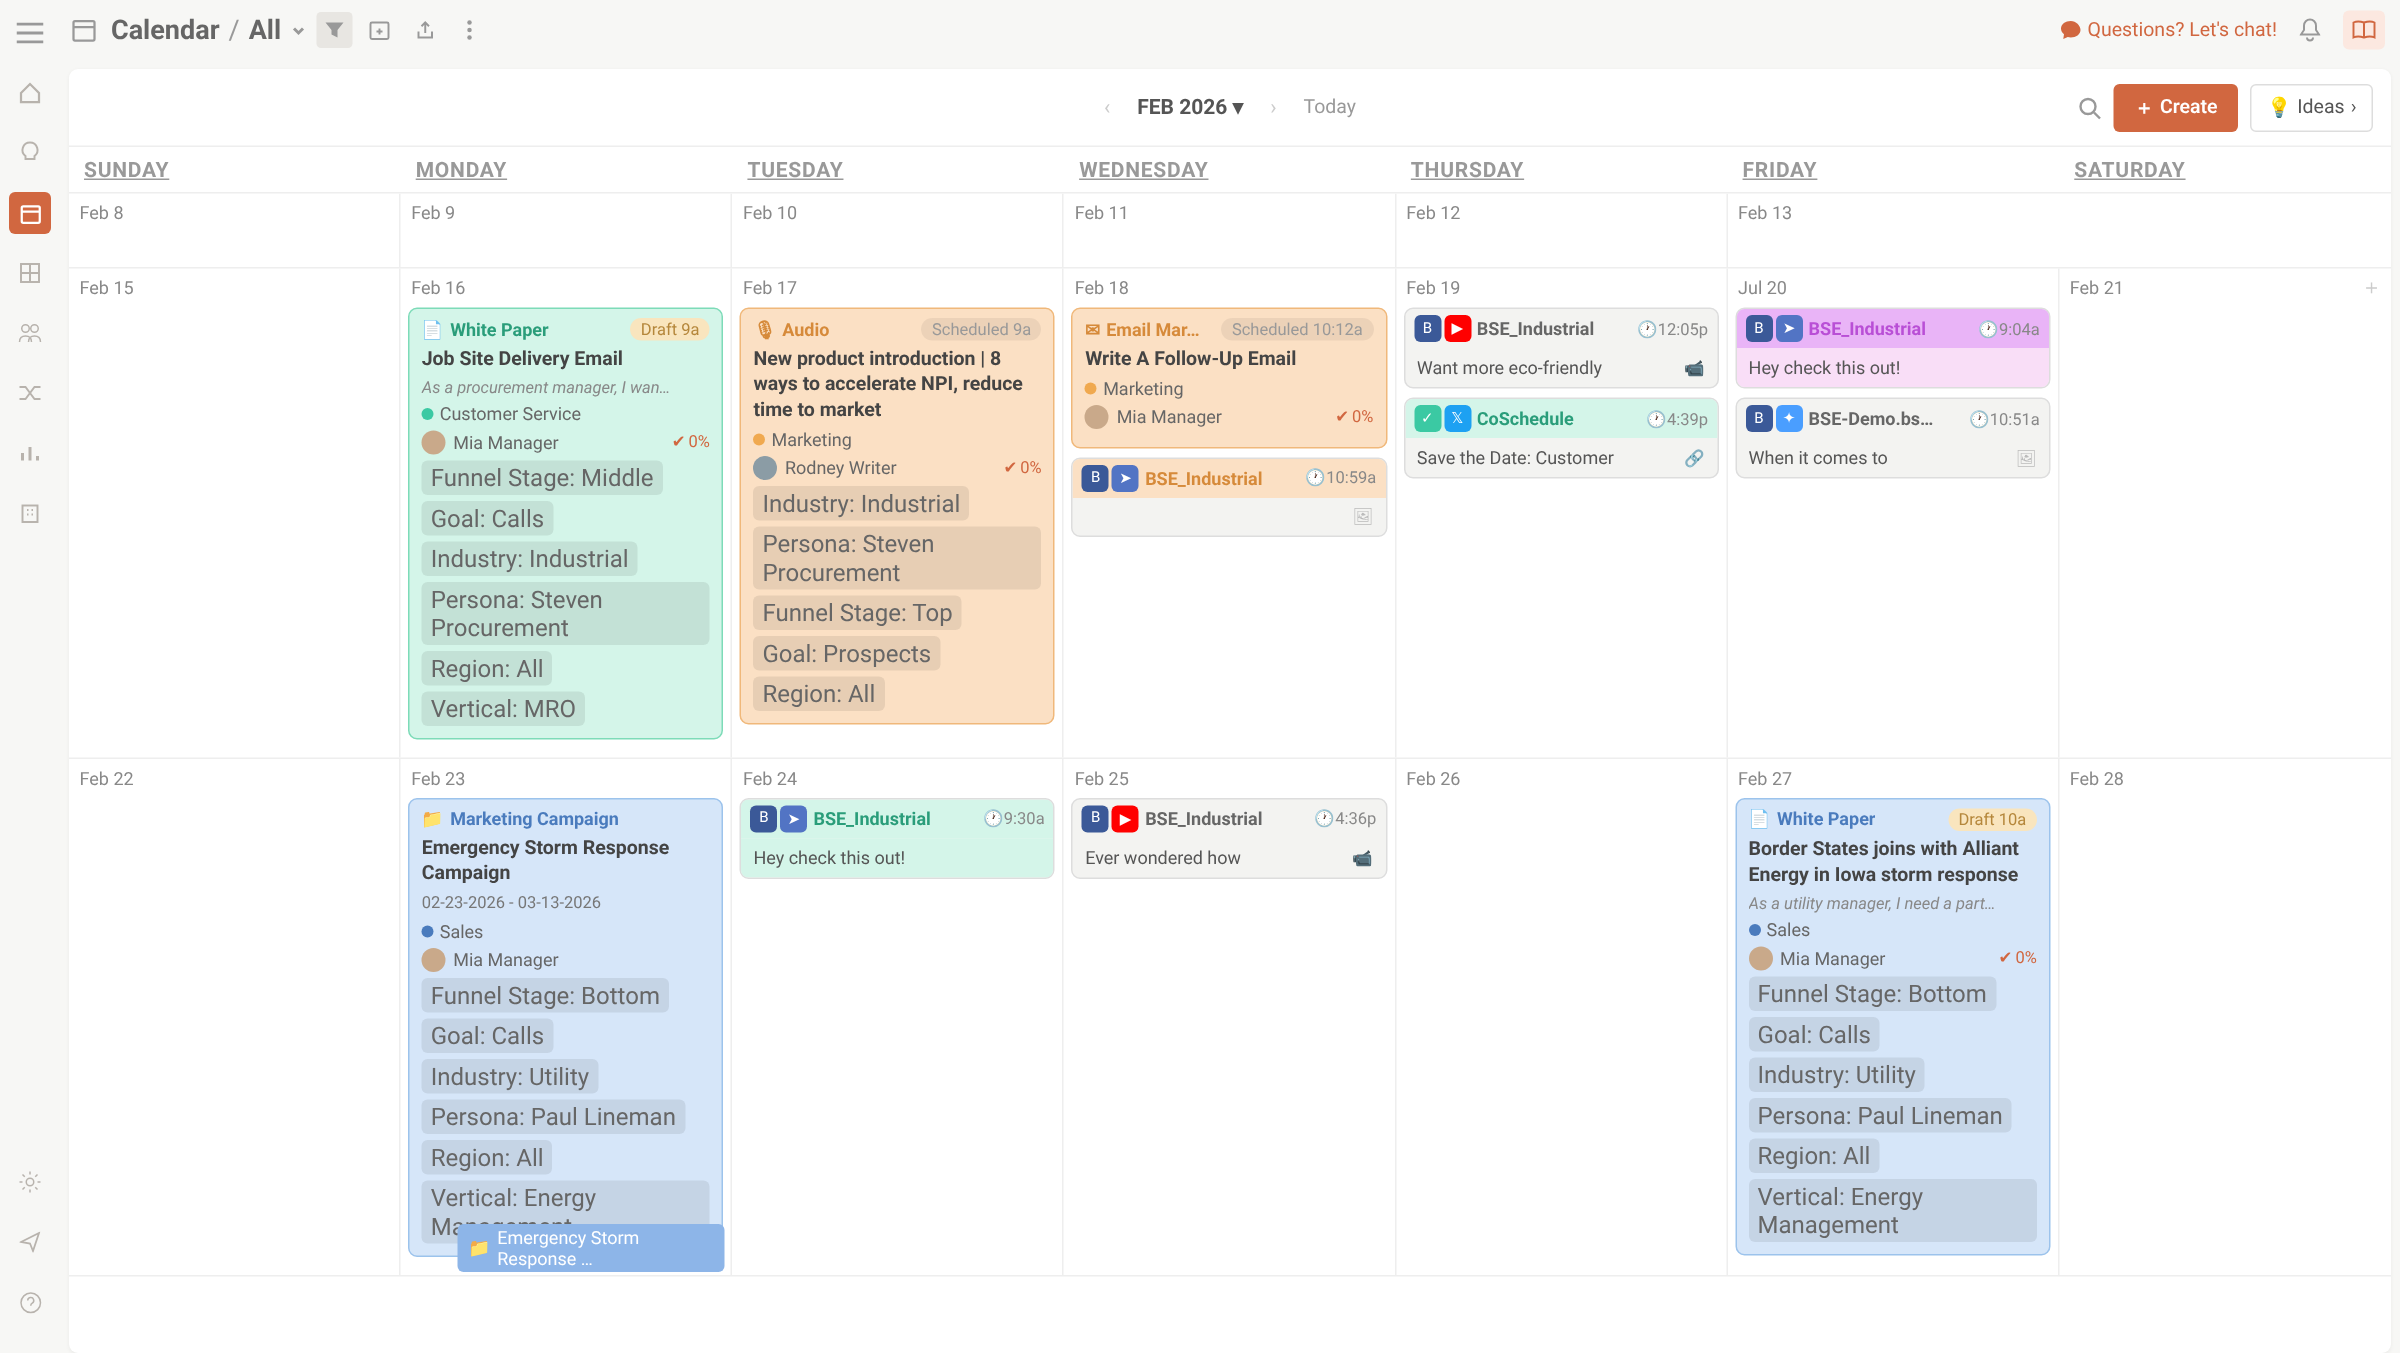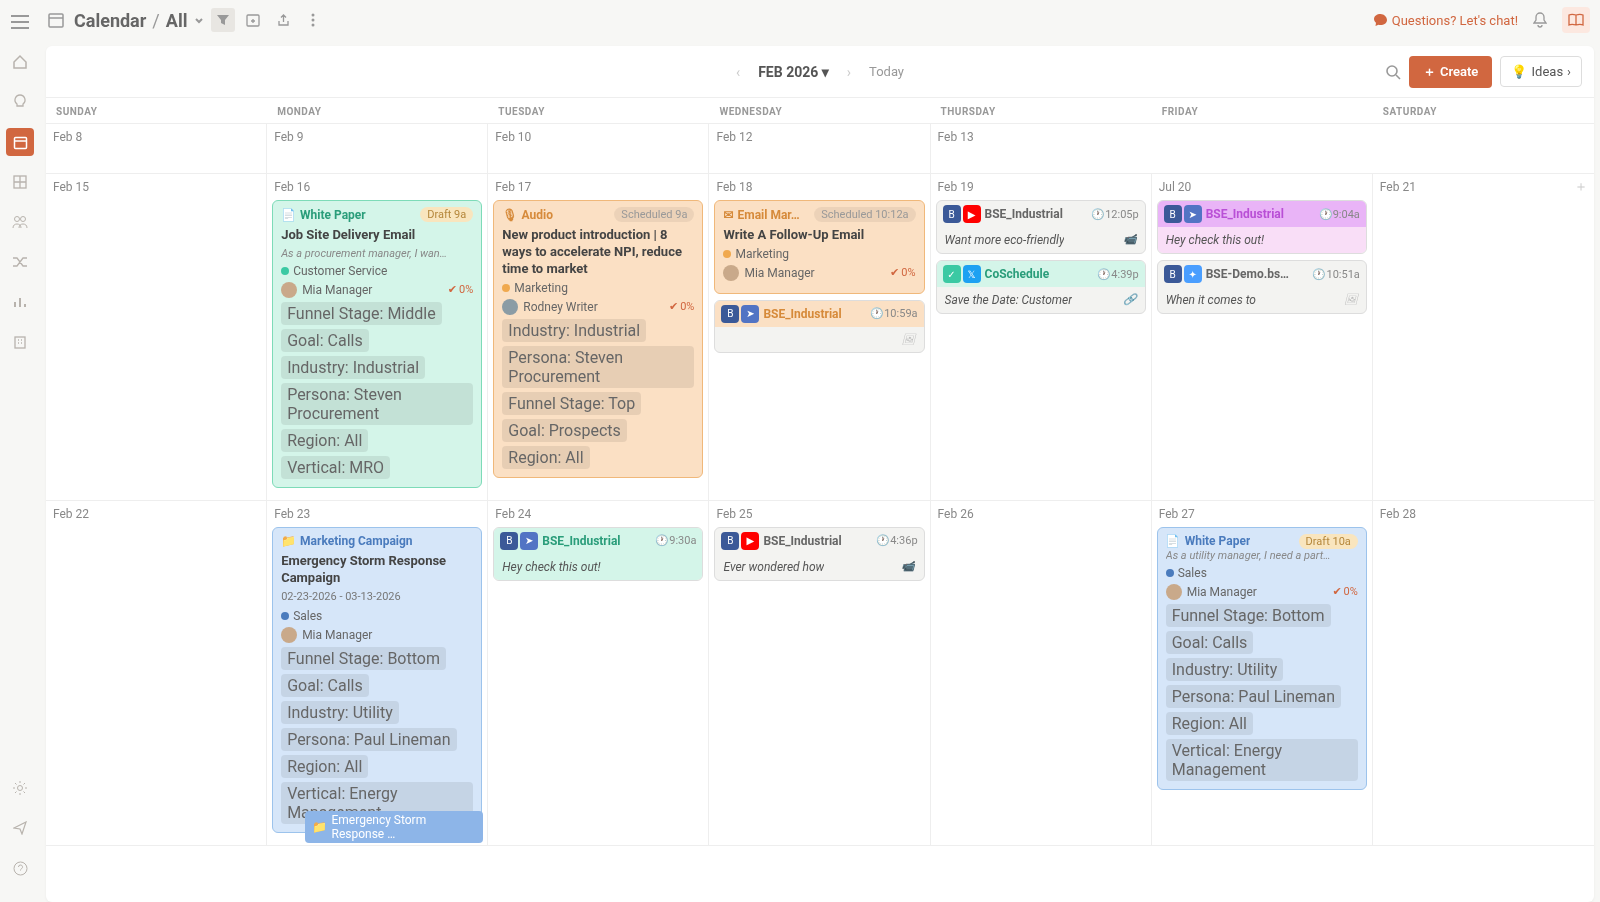--- a/index.html
+++ b/index.html
@@ -28,21 +28,21 @@
 .cal-nav { display: flex; align-items: center; gap: 18px; }
 .cal-arrow { color: #ccc; cursor: pointer; font-size: 14px; }
 .cal-month { font-weight: 700; font-size: 14px; color: #555; }
 .cal-today { color: #999; font-size: 13px; cursor: pointer; }
 .cal-actions { position: absolute; right: 12px; display: flex; align-items: center; gap: 8px; }
 .search-btn { color: #999; cursor: pointer; }
 .create-btn { background: #d16740; color: #fff; padding: 7px 14px; border-radius: 4px; font-size: 13px; font-weight: 600; display: flex; align-items: center; gap: 4px; cursor: pointer; }
 .ideas-btn { background: #fff; border: 1px solid #ddd; padding: 7px 10px; border-radius: 4px; font-size: 13px; color: #555; display: flex; align-items: center; gap: 4px; cursor: pointer; }
 
 .day-headers { display: grid; grid-template-columns: repeat(7, 1fr); border-bottom: 1px solid #eee; }
-.day-header { padding: 8px 10px 6px; font-size: 10px; font-weight: 700; color: #999; letter-spacing: 0.5px; }
+.day-header { padding: 8px 10px 6px; font-size: 14px; font-weight: 700; color: #999; letter-spacing: 0.5px; text-decoration: underline; }
 
 .grid { flex: 1; display: flex; flex-direction: column; overflow: hidden; }
 .week { display: grid; grid-template-columns: repeat(7, 1fr); border-bottom: 1px solid #eee; }
 .week.row0 { min-height: 50px; }
 .cell { border-right: 1px solid #eee; padding: 4px 5px 6px; position: relative; min-width: 0; }
 .cell:last-child { border-right: none; }
 .date-label { font-size: 12px; color: #888; padding: 2px 2px 6px; position: relative; }
 .add-btn { position: absolute; right: 6px; top: 4px; color: #ccc; font-size: 14px; cursor: pointer; }
 
 .card { border-radius: 6px; padding: 6px 8px 8px; margin-bottom: 6px; font-size: 12px; }
@@ -74,21 +74,21 @@
 .card-user { display: flex; align-items: center; gap: 5px; font-size: 12px; color: #666; }
 .avatar { width: 16px; height: 16px; border-radius: 50%; background: #c9a98a; display: inline-block; }
 .avatar2 { background: #8b9ca5; }
 .pct { font-size: 11px; color: #d16740; display: flex; align-items: center; gap: 2px; }
 .tags-wrap { display: flex; flex-wrap: wrap; gap: 4px; margin-top: 4px; }
 .tag { background: rgba(0,0,0,0.08); border-radius: 4px; padding: 2px 6px; font-size: 16px; color: #666; }
 
 .social-head { display: flex; align-items: center; gap: 4px; padding: 4px 6px; font-size: 12px; }
 .social-name { font-weight: 700; color: #4a7bbd; flex: 1; white-space: nowrap; overflow: hidden; text-overflow: ellipsis; }
 .social-time { font-size: 11px; color: #888; white-space: nowrap; }
-.social-body { padding: 6px 8px; display: flex; align-items: flex-start; justify-content: space-between; gap: 6px; font-style: italic; }
+.social-body { padding: 6px 8px; display: flex; align-items: flex-end; justify-content: space-between; gap: 6px; }
 .social-text { font-size: 12px; color: #555; white-space: nowrap; overflow: hidden; text-overflow: ellipsis; }
 .media-icon { color: #bbb; font-size: 11px; }
 
 .badge-stack { display: flex; align-items: center; gap: 2px; }
 .sbadge { width: 18px; height: 18px; border-radius: 4px; display: inline-flex; align-items: center; justify-content: center; font-size: 10px; color: #fff; }
 .sbadge.b { background: #3b5998; }
 .sbadge.yt { background: #ff0000; }
 .sbadge.tw { background: #1da1f2; }
 .sbadge.co { background: #3bc9a3; }
 .sbadge.ig { background: #5274c4; }
@@ -277,20 +277,23 @@
           <div class="cell">
               <div class="date-label">Feb 8</div>
             </div>
           <div class="cell">
               <div class="date-label">Feb 9</div>
             </div>
           <div class="cell">
               <div class="date-label">Feb 10</div>
             </div>
           <div class="cell">
+              <div class="date-label">Feb 11</div>
+            </div>
+          <div class="cell">
               <div class="date-label">Feb 12</div>
             </div>
           <div class="cell">
               <div class="date-label">Feb 13</div>
             </div>
         </div>
 
         <div class="week">
           <div class="cell">
               <div class="date-label">Feb 15</div>
@@ -553,20 +556,21 @@
           <div class="cell">
             <div class="date-label">Feb 27</div>
             <div class="card card-blue">
               <div class="card-row">
                 <div class="card-type">
                     <span>📄</span>
                     <span>White Paper</span>
                   </div>
                 <div class="card-status status-draft"><span>Draft</span>&nbsp;<span>10a</span></div>
               </div>
+              <div class="card-title">Border States joins with Alliant Energy in Iowa storm response</div>
               <div class="card-sub">As a utility manager, I need a part…</div>
               <div class="card-dot-row">
                   <span class="dot dot-blue"></span>
                   <span>Sales</span>
                 </div>
               <div class="card-user-row">
                 <div class="card-user">
                     <span class="avatar"></span>
                     <span>Mia Manager</span>
                   </div>

